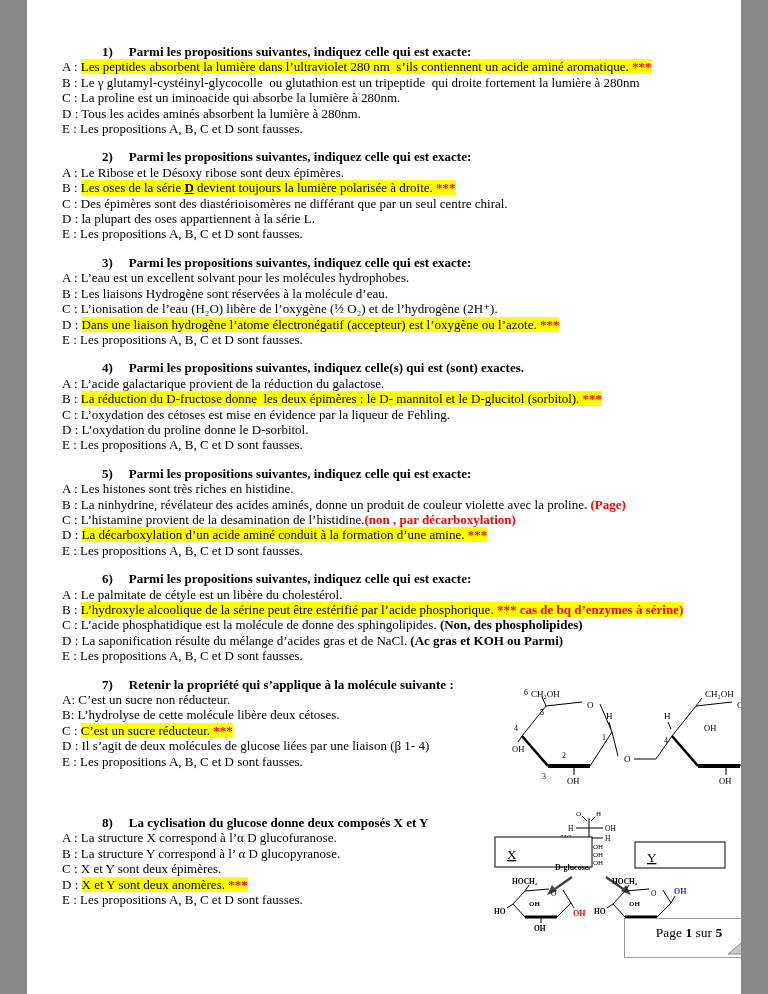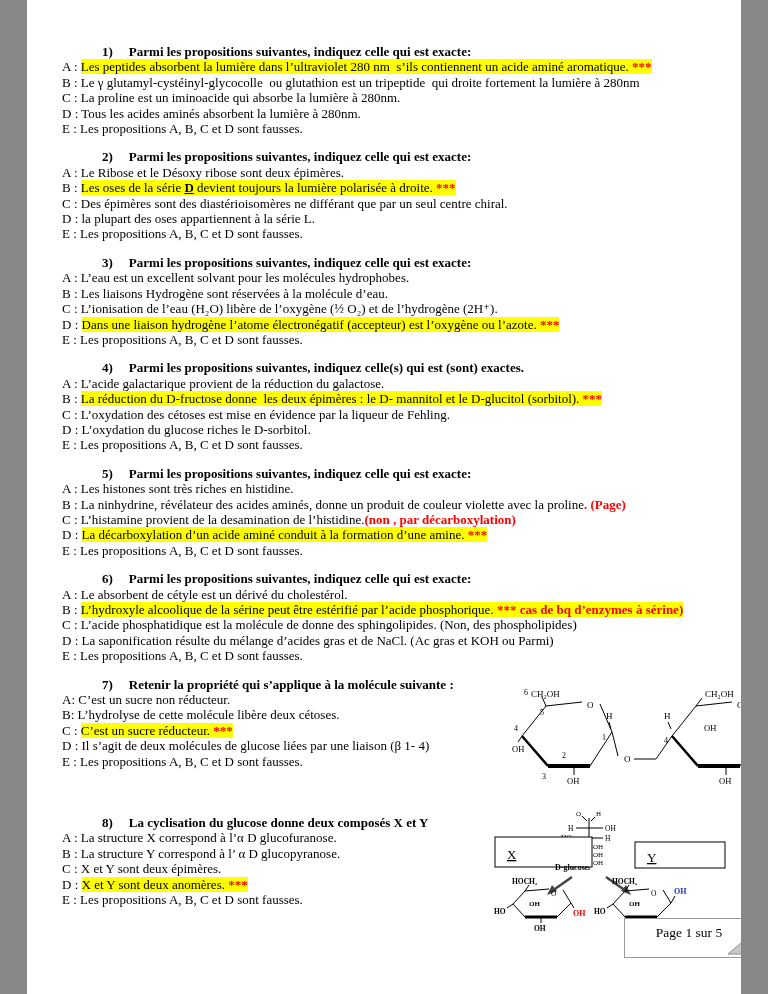--- a/index.html
+++ b/index.html
@@ -16,21 +16,21 @@
   .content{padding:44px 18px 0 35px;}
   .q{margin-bottom:13px;}
   .q.q7{margin-bottom:46px;}
   .q-head{font-weight:bold;line-height:15.4px;padding-left:40px;}
   .q-num{margin-right:16px;}
   .opt{line-height:15.4px;white-space:pre-wrap;}
   .hl{background:#ffff00;}
   .hlr{background:#ffff00;color:#ff0000;font-weight:bold;}
   .hlb{background:#ffff00;font-weight:bold;text-decoration:underline;}
   .r{color:#ff0000;font-weight:bold;}
-  .b{font-weight:normal;}
+  .b{font-weight:bold;}
   .pre{white-space:pre;}
   .diagram{position:absolute;}
   #q7-diagram{left:485px;top:686px;}
   #q8-diagram{left:452px;top:806px;}
   .footer-box{
     position:absolute;left:597px;top:918px;width:130px;height:40px;
     border:1px solid #9a9a9a;background:#fff;text-align:center;
     padding-top:6px;box-sizing:border-box;font-size:13.5px;
   }
   .curl{position:absolute;right:5px;bottom:2px;}
@@ -64,34 +64,34 @@
         <div class="opt"><span>B : Les liaisons Hydrogène sont réservées à la molécule d’eau.</span></div>
         <div class="opt"><span>C : L’ionisation de l’eau (H₂O) libère de l’oxygène (½ O₂) et de l’hydrogène (2H⁺).</span></div>
         <div class="opt"><span>D : </span><span class="hl">Dans une liaison hydrogène l’atome électronégatif (accepteur) est l’oxygène ou l’azote. </span><span class="hlr">***</span></div>
         <div class="opt"><span>E : Les propositions A, B, C et D sont fausses.</span></div>
       </div>
       <div class="q">
         <div class="q-head"><span class="q-num">4)</span><span>Parmi les propositions suivantes, indiquez celle(s) qui est (sont) exactes.</span></div>
         <div class="opt"><span>A : L’acide galactarique provient de la réduction du galactose.</span></div>
         <div class="opt"><span>B : </span><span class="hl">La réduction du D-fructose donne  les deux épimères : le D- mannitol et le D-glucitol (sorbitol). </span><span class="hlr">***</span></div>
         <div class="opt"><span>C : L’oxydation des cétoses est mise en évidence par la liqueur de Fehling.</span></div>
-        <div class="opt"><span>D : L’oxydation du glucose riches le D-sorbitol.</span></div>
+        <div class="opt"><span>D : L’oxydation du proline donne le D-sorbitol.</span></div>
         <div class="opt"><span>E : Les propositions A, B, C et D sont fausses.</span></div>
       </div>
       <div class="q">
         <div class="q-head"><span class="q-num">5)</span><span>Parmi les propositions suivantes, indiquez celle qui est exacte:</span></div>
         <div class="opt"><span>A : Les histones sont très riches en histidine.</span></div>
         <div class="opt"><span>B : La ninhydrine, révélateur des acides aminés, donne un produit de couleur violette avec la proline</span><span class="r">. (Page)</span></div>
         <div class="opt"><span>C : L’histamine provient de la desamination de l’histidine.</span><span class="r">(non , par décarboxylation)</span></div>
         <div class="opt"><span>D : </span><span class="hl">La décarboxylation d’un acide aminé conduit à la formation d’une amine. </span><span class="hlr">***</span></div>
         <div class="opt"><span>E : Les propositions A, B, C et D sont fausses.</span></div>
       </div>
       <div class="q">
         <div class="q-head"><span class="q-num">6)</span><span>Parmi les propositions suivantes, indiquez celle qui est exacte:</span></div>
-        <div class="opt"><span>A : Le absorbent de cétyle est un dérivé du cholestérol.</span></div>
+        <div class="opt"><span>A : Le palmitate de cétyle est un libère du cholestérol.</span></div>
         <div class="opt"><span>B : </span><span class="hl">L’hydroxyle alcoolique de la sérine peut être estérifié par l’acide phosphorique. </span><span class="hlr">*** cas de bq d’enzymes à sérine)</span></div>
         <div class="opt"><span>C : L’acide phosphatidique est la molécule de donne des sphingolipides. </span><span class="b">(Non, des phospholipides)</span></div>
         <div class="opt"><span>D : La saponification résulte du mélange d’acides gras et de NaCl. </span><span class="b">(Ac gras et KOH ou Parmi)</span></div>
         <div class="opt"><span>E : Les propositions A, B, C et D sont fausses.</span></div>
       </div>
       <div class="q q7">
         <div class="q-head"><span class="q-num">7)</span><span>Retenir la propriété qui s’applique à la molécule suivante :</span></div>
         <div class="opt"><span>A: C’est un sucre non réducteur.</span></div>
         <div class="opt"><span>B: L’hydrolyse de cette molécule libère deux cétoses.</span></div>
         <div class="opt"><span>C : </span><span class="hl">C’est un sucre réducteur. </span><span class="hlr">***</span></div>

